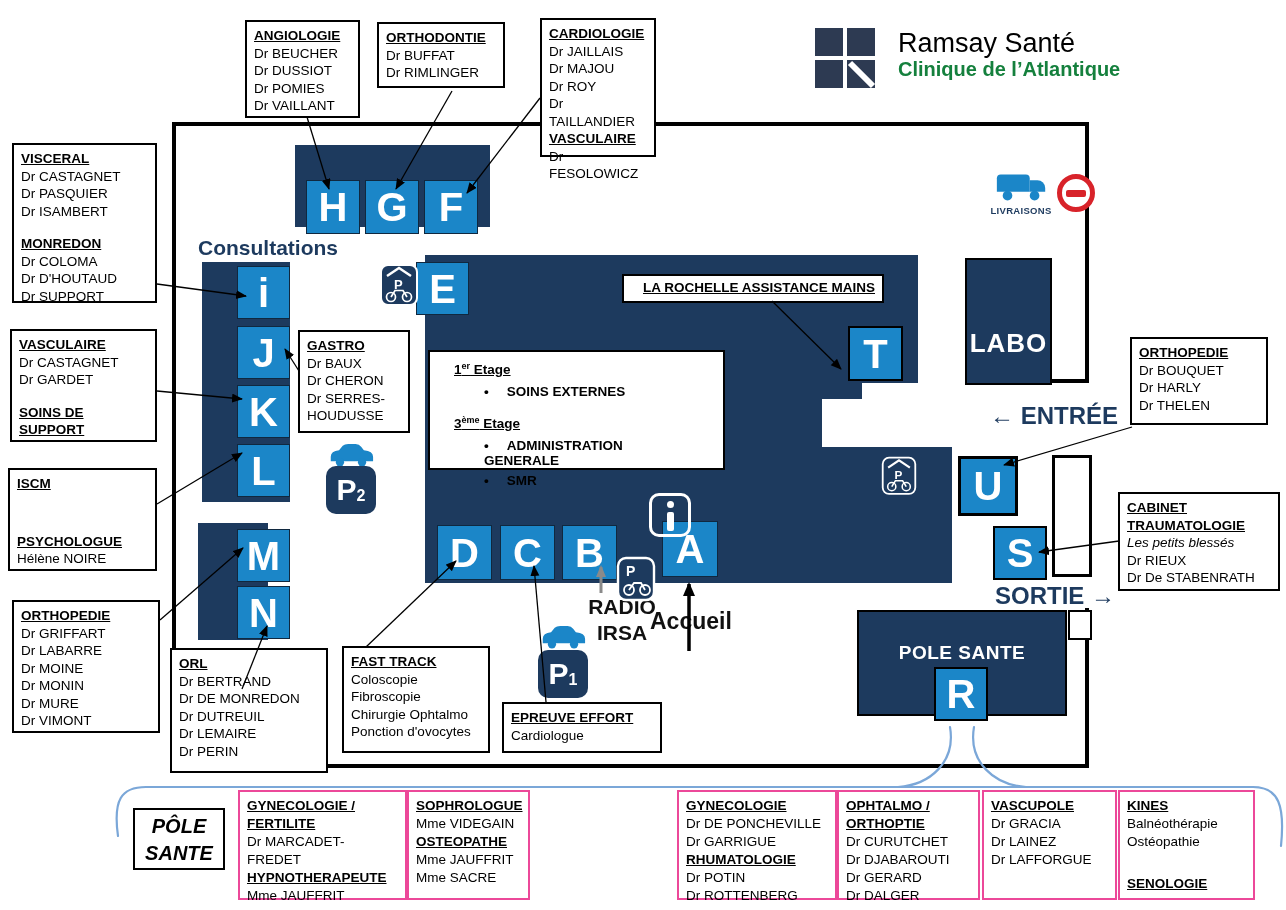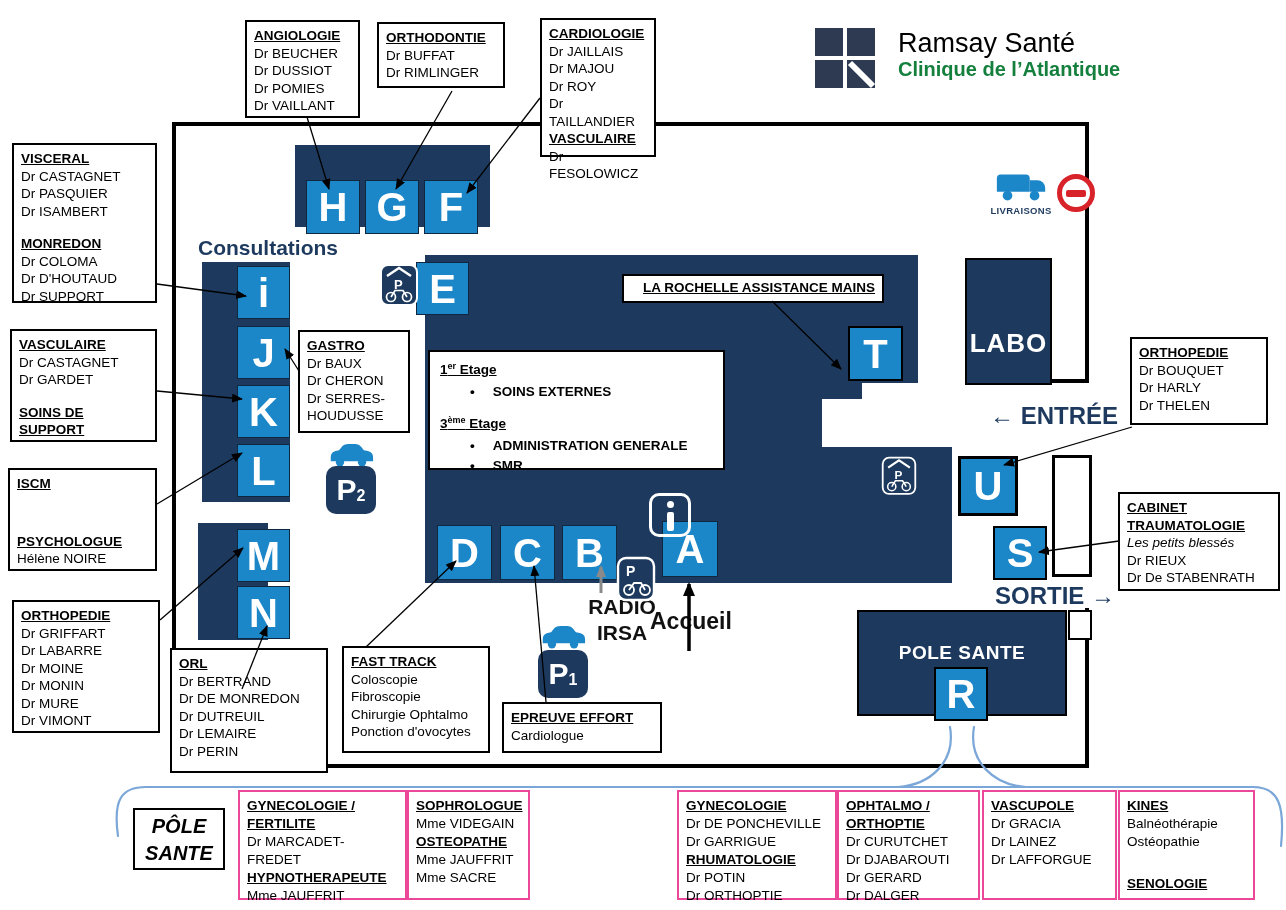--- a/index.html
+++ b/index.html
@@ -18,21 +18,21 @@
            font-size:13.5px;line-height:17.5px;color:#000;z-index:5}
   .co-h{font-weight:bold;text-decoration:underline}
   .co-h:not(:first-child){margin-top:15px}
   .co-it{font-style:italic}
   #co-cardiologie .co-h:not(:first-child){margin-top:0}
   #co-iscm .co-h:not(:first-child){margin-top:40px}
   .pole-cell .co-h:not(:first-child){margin-top:0}
   #pole-7 .co-h:not(:first-child){margin-top:24px}
   .navy-label{position:absolute;color:#1d3a5e;font-weight:bold;z-index:5}
   .white-label{color:#fff;font-weight:bold}
-  .etage-box{background:#fff;border:2px solid #000;padding:8px 10px;font-size:13.5px;z-index:5}
+  .etage-box{background:#fff;border:2px solid #000;padding:8px 24px;font-size:13.5px;z-index:5}
   .et-hu{font-weight:bold;text-decoration:underline}
   .et-hu sup{font-size:9px}
   .et-h{margin-bottom:7px}
   .et-h2{margin-top:16px}
   .et-item{font-weight:bold;margin-left:30px;margin-bottom:5px}
   .et-item::before{content:"\2022";margin-right:18px}
   .info-icon{width:42px;height:44px;border:3px solid #fff;border-radius:10px;z-index:6}
   .info-dot{position:absolute;left:15px;top:5px;width:7px;height:7px;background:#fff;border-radius:50%}
   .info-stem{position:absolute;left:15px;top:16px;width:7px;height:19px;background:#fff;border-radius:2px}
   .pbox{width:50px;height:48px;background:#1d3a5e;border-radius:10px;color:#fff;font-weight:bold;
@@ -289,21 +289,21 @@
       <div class="co-h">OSTEOPATHE</div>
       <div class="co-l">Mme JAUFFRIT</div>
       <div class="co-l">Mme SACRE</div>
     </div>
   <div class="pole-cell" id="pole-4" style="left:677px;top:790px;width:160px;height:110px">
       <div class="co-h">GYNECOLOGIE</div>
       <div class="co-l">Dr DE PONCHEVILLE</div>
       <div class="co-l">Dr GARRIGUE</div>
       <div class="co-h">RHUMATOLOGIE</div>
       <div class="co-l">Dr POTIN</div>
-      <div class="co-l">Dr ORTHOPTIE</div>
+      <div class="co-l">Dr ROTTENBERG</div>
     </div>
   <div class="pole-cell" id="pole-5" style="left:837px;top:790px;width:143px;height:110px">
       <div class="co-h">OPHTALMO / ORTHOPTIE</div>
       <div class="co-l">Dr CURUTCHET</div>
       <div class="co-l">Dr DJABAROUTI</div>
       <div class="co-l">Dr GERARD</div>
       <div class="co-l">Dr DALGER</div>
     </div>
   <div class="pole-cell" id="pole-7" style="left:1118px;top:790px;width:137px;height:110px">
       <div class="co-h">KINES</div>

